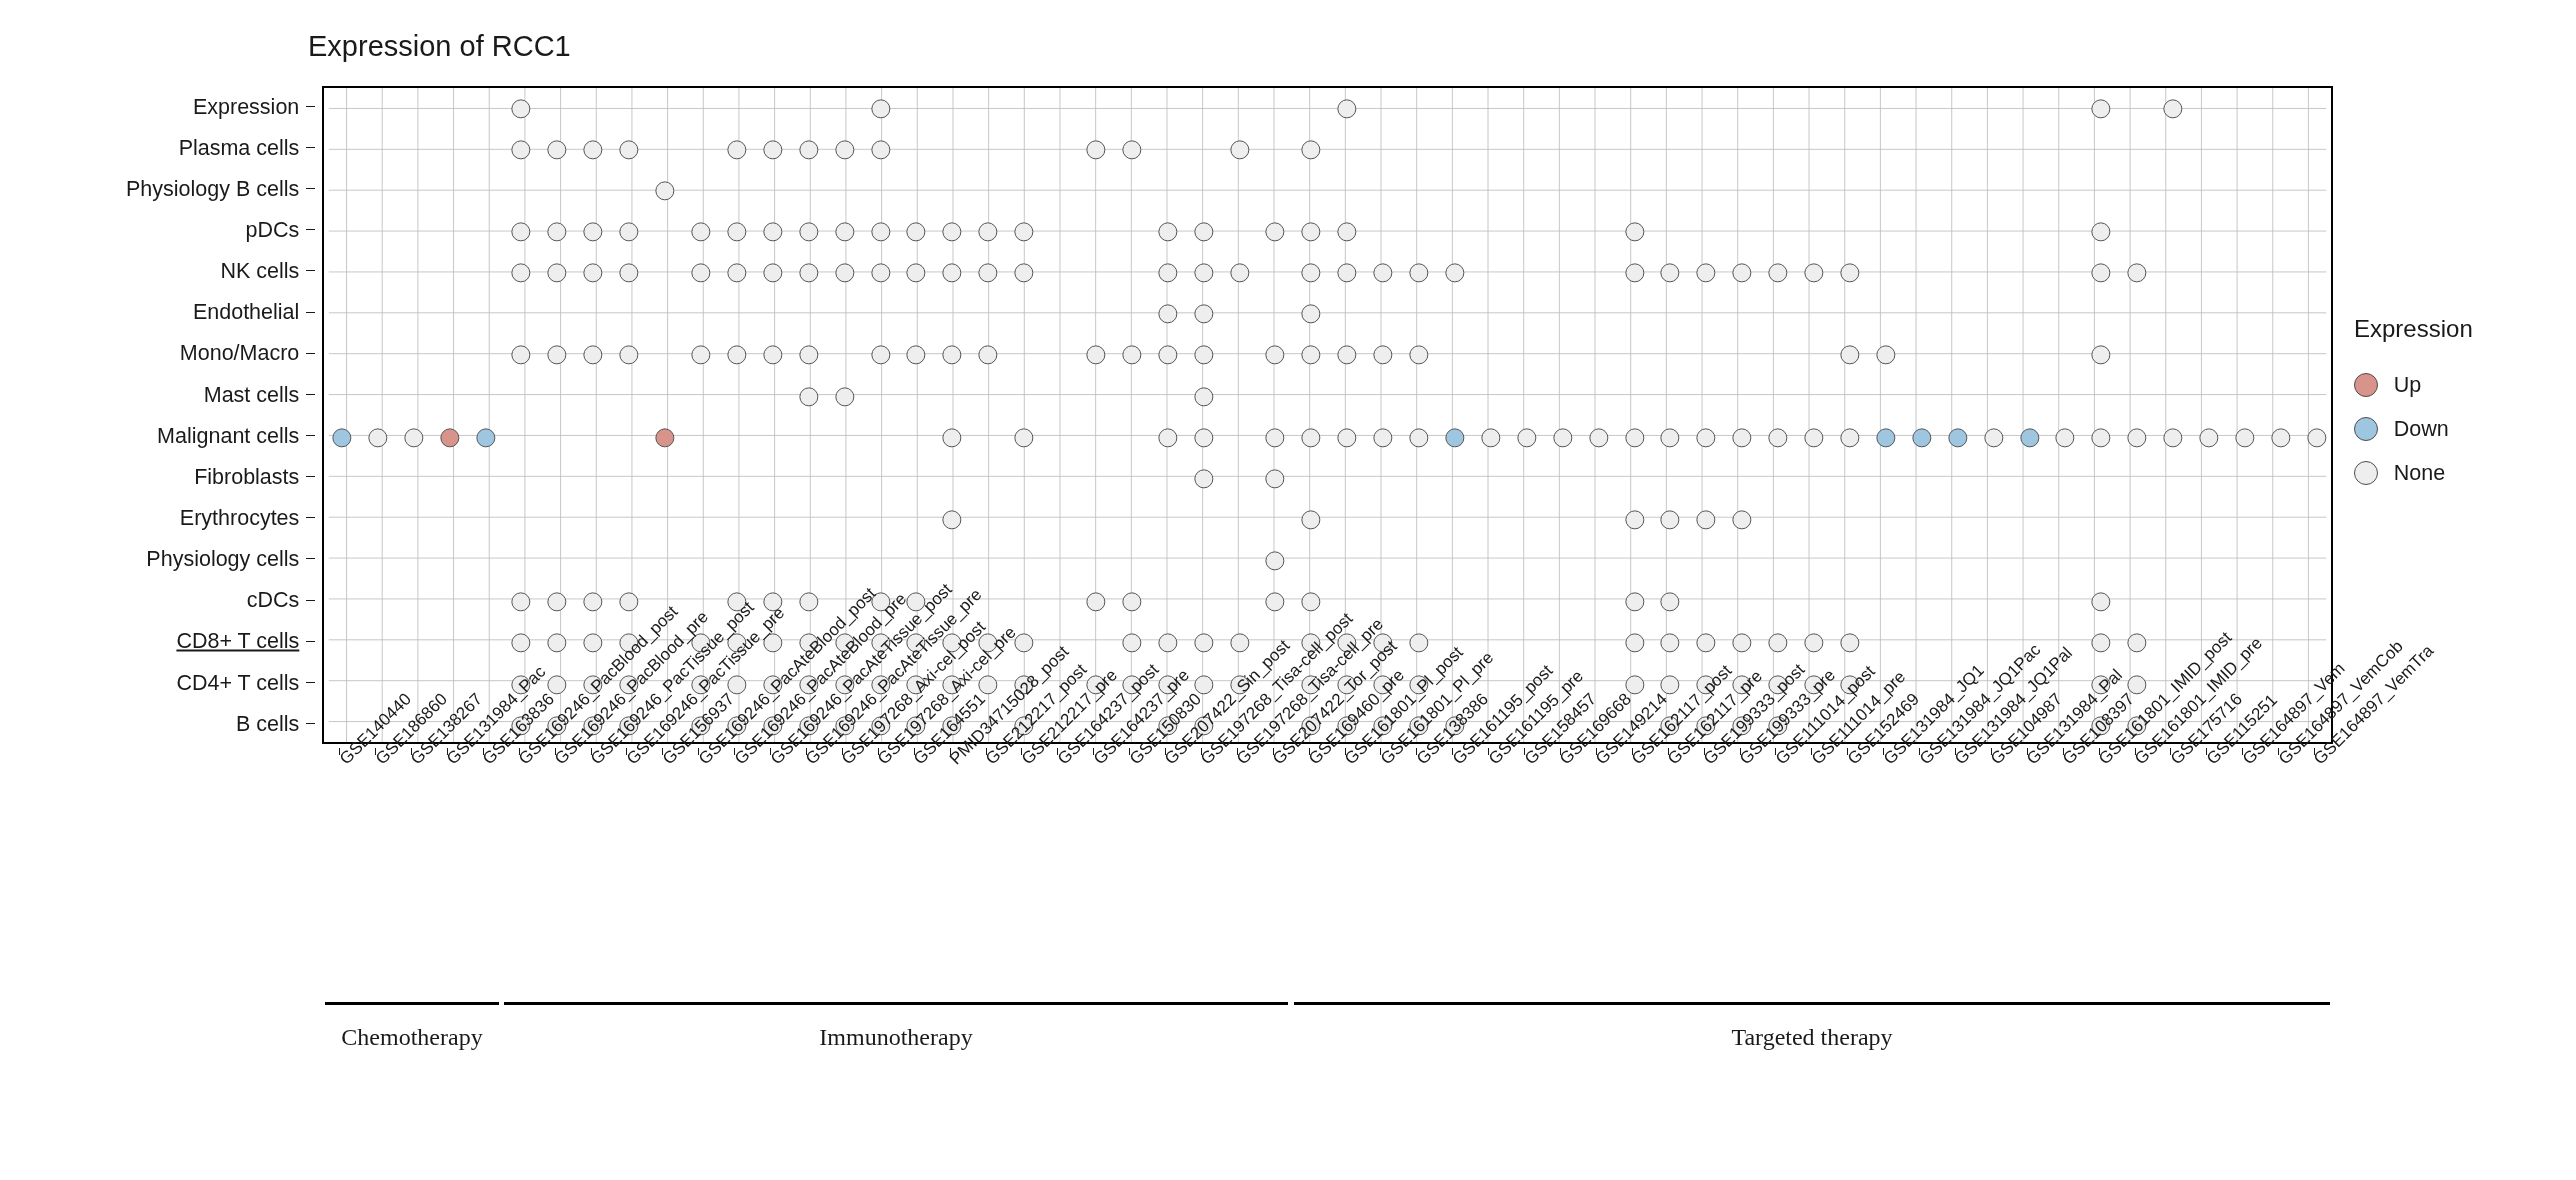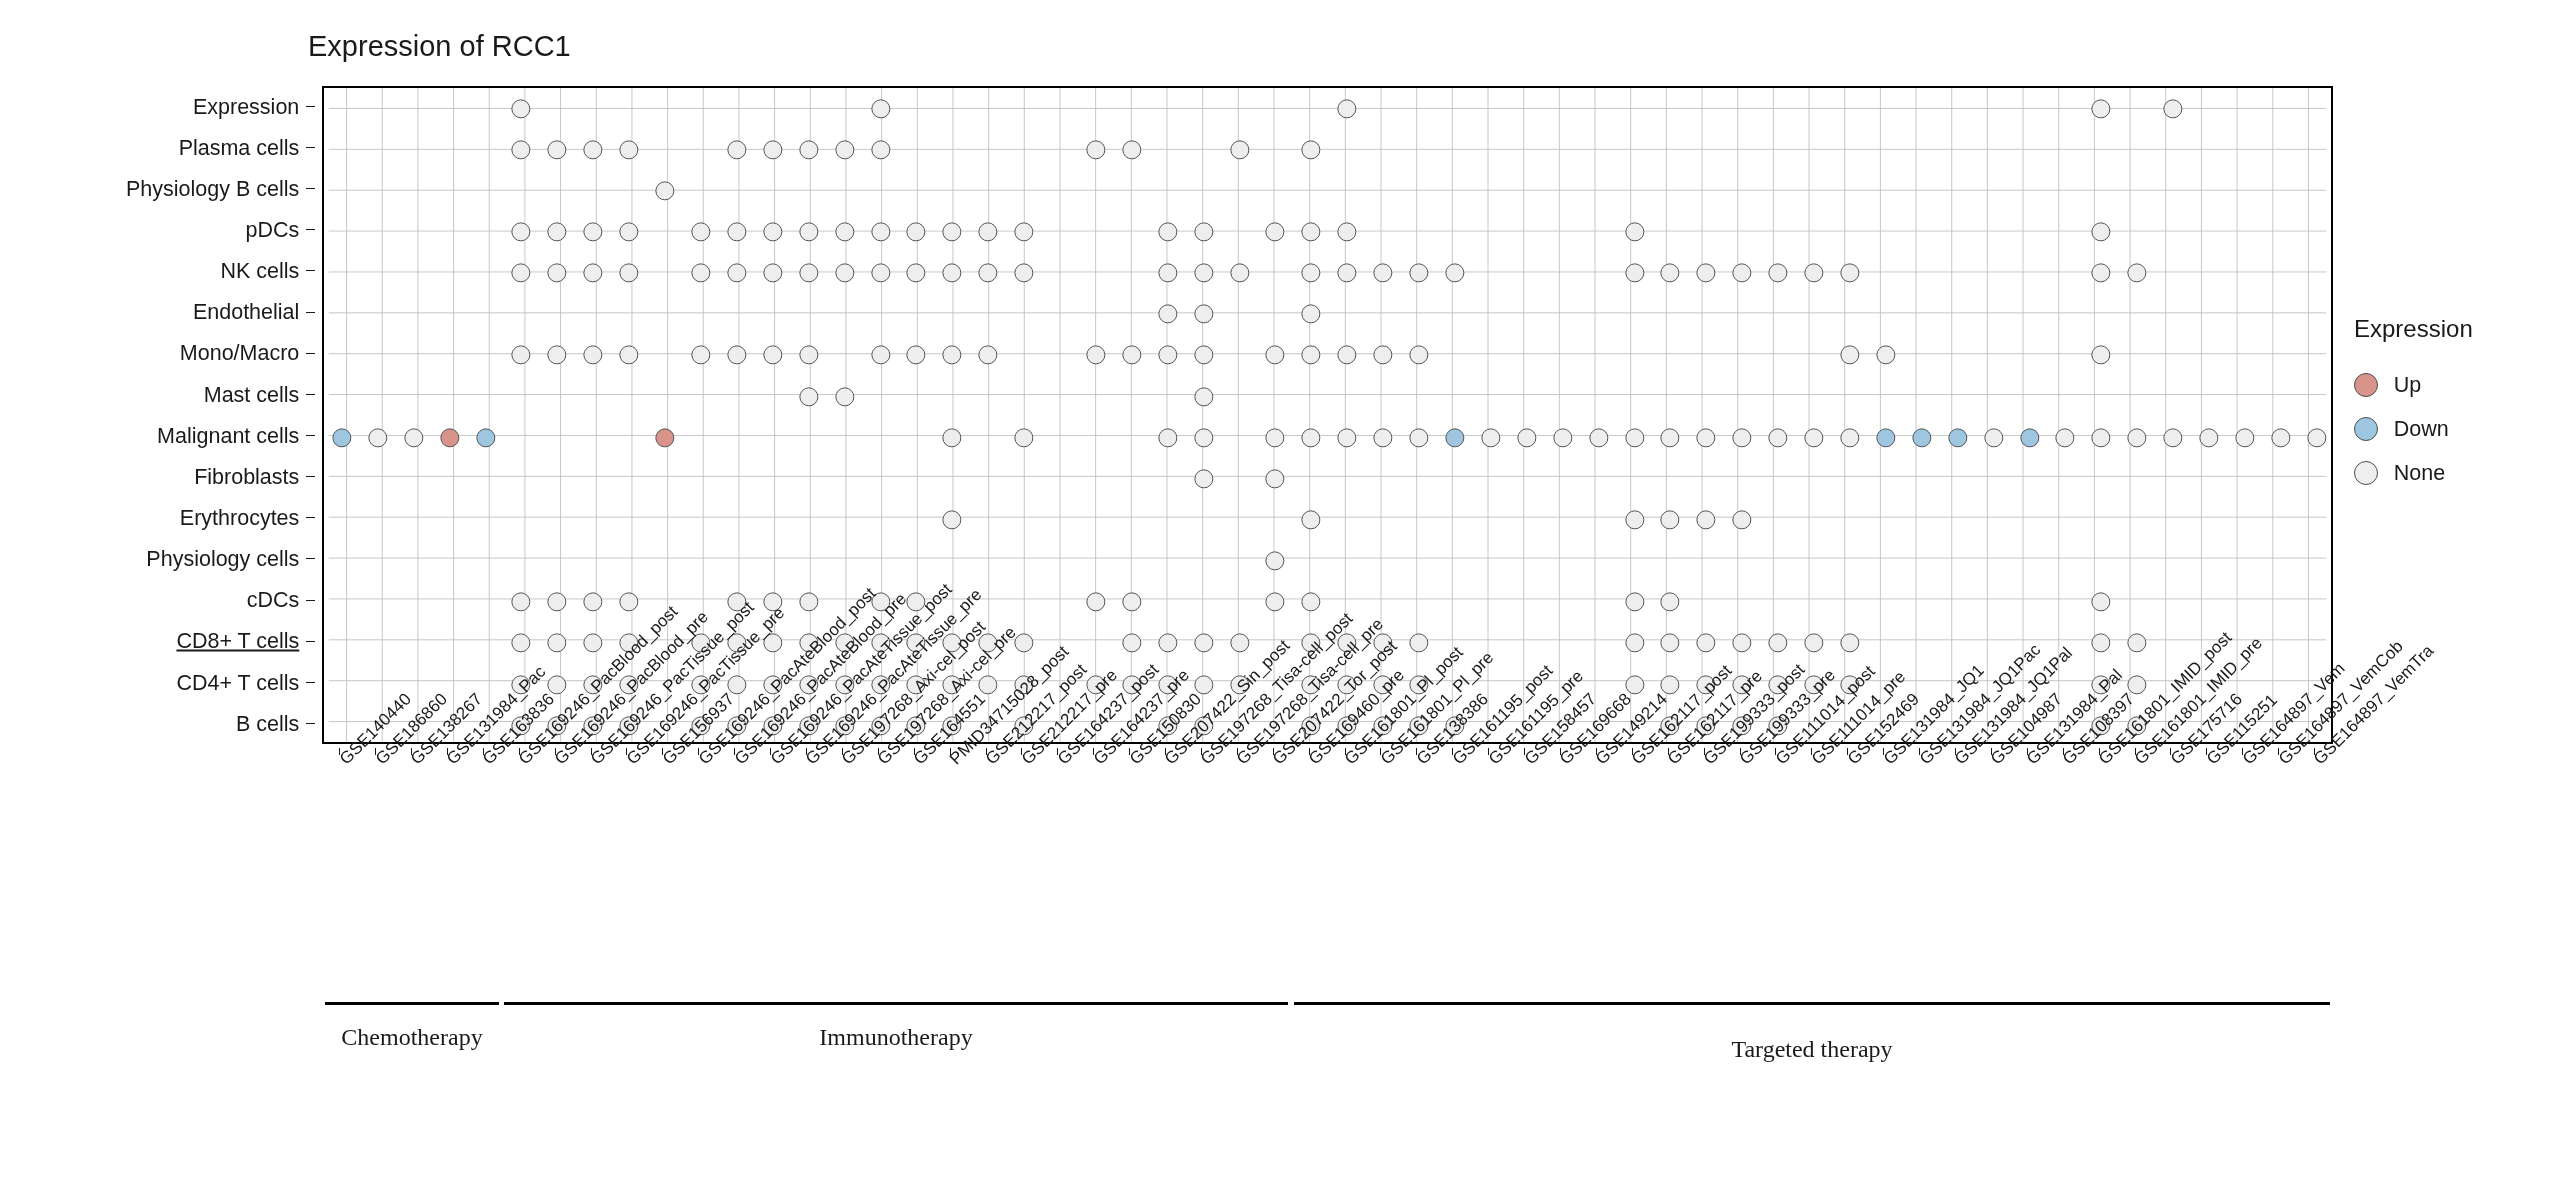--- a/index.html
+++ b/index.html
@@ -531,17 +531,17 @@
         </div>
       </div>
   </div>
 
   <div class="groups">
       <div class="grp-line" style="left: 325px; width: 174px;"></div>
       <div class="grp-label" style="left: 412px;">Chemotherapy</div>
       <div class="grp-line" style="left: 504px; width: 784px;"></div>
       <div class="grp-label" style="left: 896px;">Immunotherapy</div>
       <div class="grp-line" style="left: 1294px; width: 1036px;"></div>
-      <div class="grp-label" style="left: 1812px; margin-top: 12px;">Targeted therapy</div>
+      <div class="grp-label" style="left: 1812px;">Targeted therapy</div>
     </div>
 
 </div>
 
 
 </body></html>

